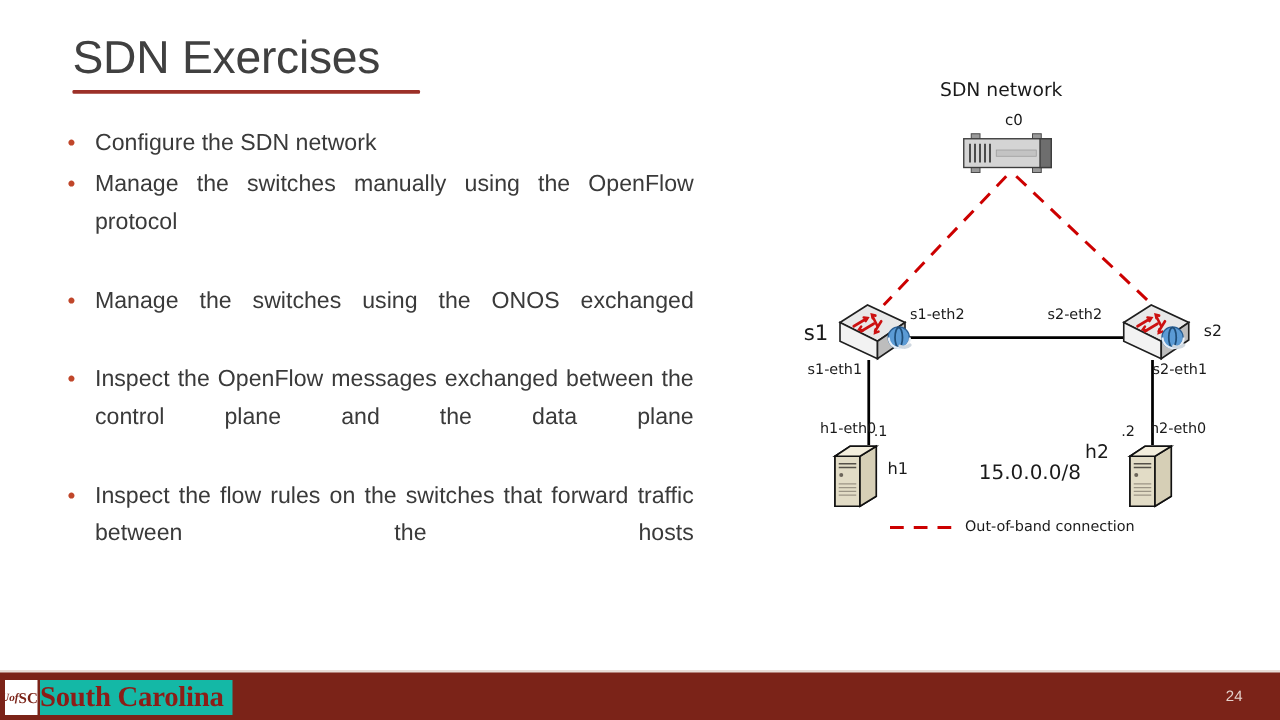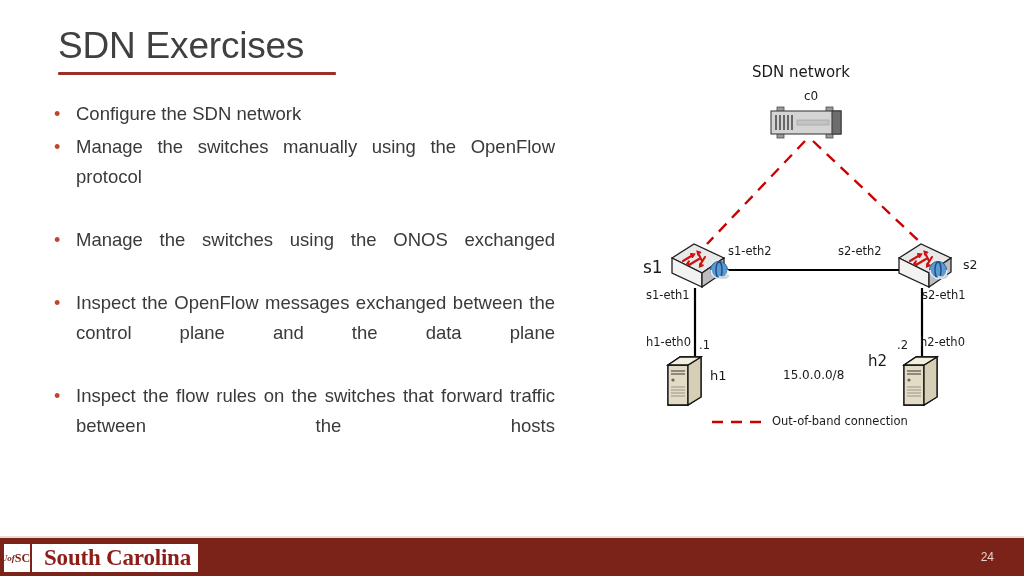--- a/index.html
+++ b/index.html
@@ -97,27 +97,27 @@
     left: 152px; top: 15px;
     font-size: 15px;
   }
   #c0-label { left: 204px; top: 41px; font-size: 12px; }
   #s1-label { left: 43px; top: 209px; font-size: 17px; }
   #s2-label { left: 363px; top: 209px; font-size: 12.5px; }
   #s1-eth2-label { left: 128px; top: 196px; font-size: 11.5px; }
   #s2-eth2-label { left: 238px; top: 196px; font-size: 11.5px; }
   #s1-eth1-label { left: 46px; top: 240px; font-size: 11.5px; }
   #s2-eth1-label { left: 322px; top: 240px; font-size: 11.5px; }
-  #h1-eth0-label { left: 46px; top: 287px; font-size: 11.5px; }
+  #h1-eth0-label { left: 56px; top: 287px; font-size: 11.5px; }
   #h2-eth0-label { left: 320px; top: 287px; font-size: 11.5px; }
   #h1-ip-label { left: 99px; top: 290px; font-size: 11.5px; }
   #h2-ip-label { left: 297px; top: 290px; font-size: 11.5px; }
   #h1-label { left: 110px; top: 320px; font-size: 13px; }
   #h2-label { left: 268px; top: 304px; font-size: 15px; }
-  #subnet-label { left: 183px; top: 320px; font-size: 12px; }
+  #subnet-label { left: 183px; top: 320px; font-size: 16px; }
   #legend-label { left: 172px; top: 366px; font-size: 11.5px; }
 
   
   #wire-svg {
     position: absolute;
     left: 0; top: 0;
     width: 424px; height: 400px;
   }
 
   
@@ -174,27 +174,27 @@
     display: flex;
     flex-direction: row;
     align-items: center;
     justify-content: center;
     line-height: 10px;
     border-right: 2px solid #7B2318;
   }
   #logo-mark .l1 { font-size: 9px; font-style: italic; }
   #logo-mark .l2 { font-size: 12px; }
   #logo-word {
-    background: #ffffff;
+    background: #14b8a6;
     color: #8C1D17;
     font-family: "Liberation Serif", serif;
     font-weight: bold;
     font-size: 23px;
     line-height: 28px;
-    padding: 0 7px 0 12px;
+    padding: 0 7px 0 0;
     letter-spacing: -0.2px;
     white-space: nowrap;
   }
   #page-number {
     position: absolute;
     right: 30px; top: 12px;
     color: #e6d3cd;
     font-size: 12px;
     font-family: "Liberation Sans", sans-serif;
   }

